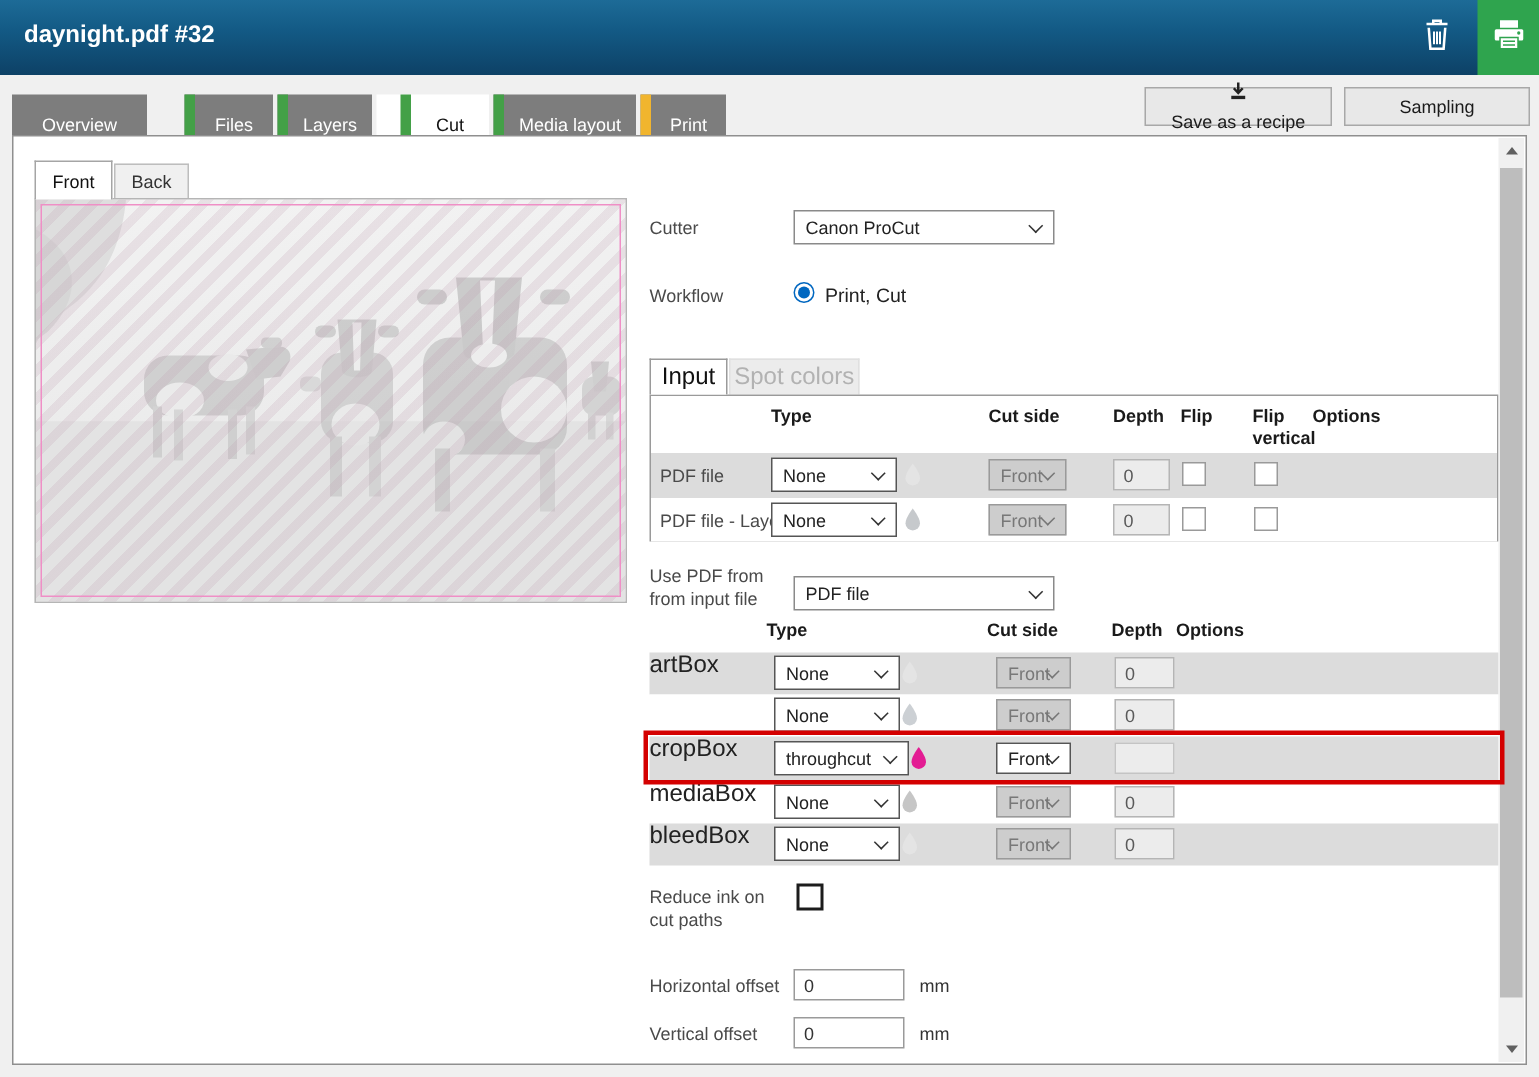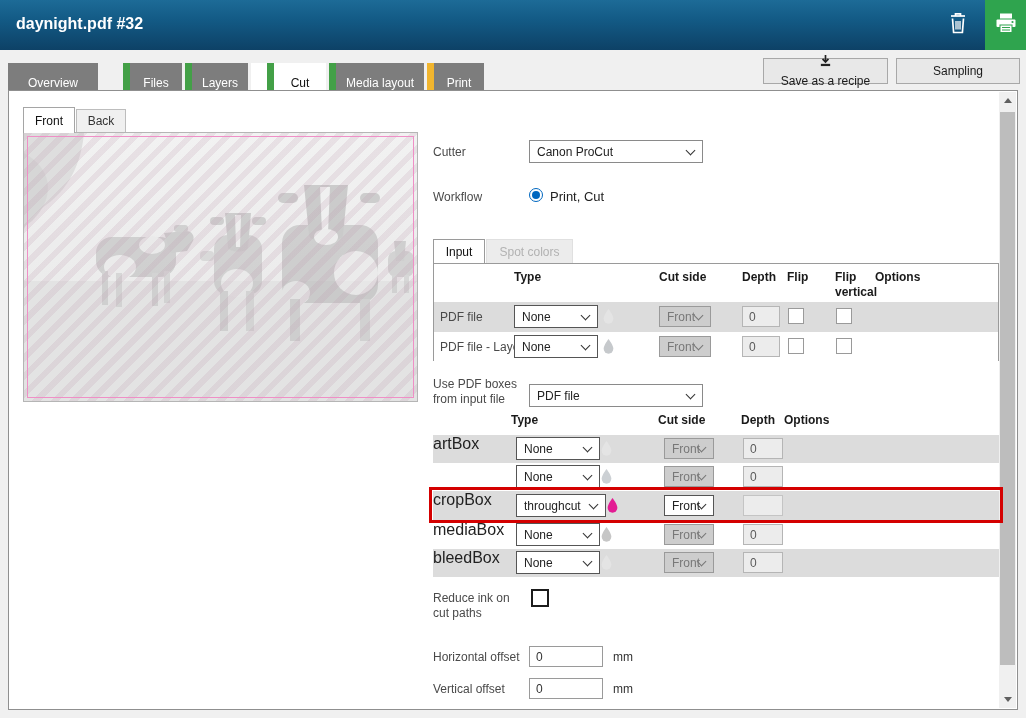--- a/index.html
+++ b/index.html
@@ -57,21 +57,21 @@
     border-right:1.7px solid #333; border-bottom:1.7px solid #333; transform:rotate(45deg); }
   .sel.light { border-color:#8a8a8a; }
   .sel.dis { background:#cdcdcd; border-color:#9a9a9a; color:#787878; cursor:default; }
   .sel.dis .chev { border-color:#777; }
 
   
   .radio { position:absolute; width:14px; height:14px; border-radius:50%; border:1px solid #0067c0; background:#fff; cursor:pointer; }
   .radio::after { content:''; position:absolute; left:2px; top:2px; width:8px; height:8px; border-radius:50%; background:#0067c0; }
 
   
-  .itab { position:absolute; height:24px; font-size:12px; display:flex; align-items:center; justify-content:center; cursor:pointer; }
+  .itab { position:absolute; height:24px; font-size:16px; display:flex; align-items:center; justify-content:center; cursor:pointer; }
   .itab-input { left:424px; top:148px; width:52px; background:#fff; border:1px solid #9a9a9a; border-bottom:none; z-index:2; color:#111; }
   .itab-spot { left:477px; top:148px; width:87px; background:#ececec; color:#b2b2b2; border:1px solid #e0e0e0; border-bottom:none; }
 
   
   .table1 { position:absolute; left:424px; top:172px; width:566px; height:98px; border:1px solid #9a9a9a; background:#fff; }
   .thead { position:absolute; font-size:12px; font-weight:700; color:#1a1a1a; white-space:nowrap; }
   .trow { position:absolute; left:0; width:564px; }
   .trow .rlabel { position:absolute; left:6px; top:50%; transform:translateY(-50%); font-size:12px; color:#4a4a4a; white-space:nowrap; }
   .gray { background:#dcdcdc; }
   .white { background:#fff; }
@@ -298,21 +298,21 @@
         <span>Front</span>
         <span class="chev" style="top:5px"></span>
       </div>
       <input class="depth-in" style="left: 308px; top: 4px; width: 38px;" value="0">
       <div class="cbx" style="left:354px; top:6px;"></div>
       <div class="cbx" style="left:402px; top:6px;"></div>
     </div>
   </div>
 
   <div class="flabel" style="left:424px; top:286px;">
-    <div>Use PDF boxes</div>
+    <div>Use PDF from</div>
     <div>from input file</div>
   </div>
   <div class="sel light" style="left:520px; top:293px; width:174px;">
     <span>PDF file</span>
     <span class="chev"></span>
   </div>
 
   <div class="thead" style="left:502px; top:322px;">Type</div>
   <div class="thead" style="left:649px; top:322px;">Cut side</div>
   <div class="thead" style="left:732px; top:322px;">Depth</div>

